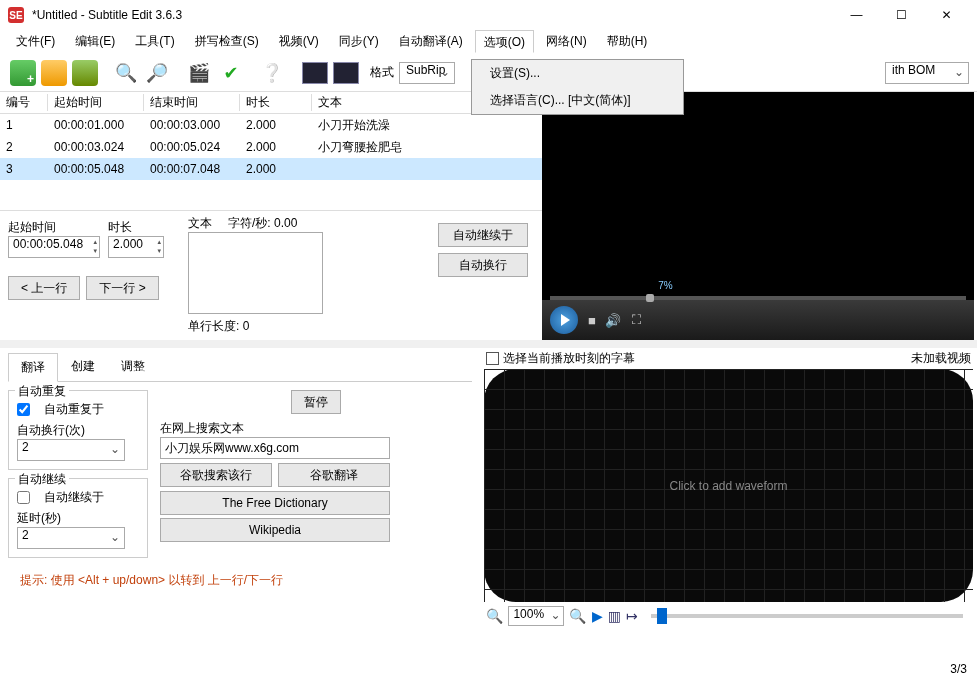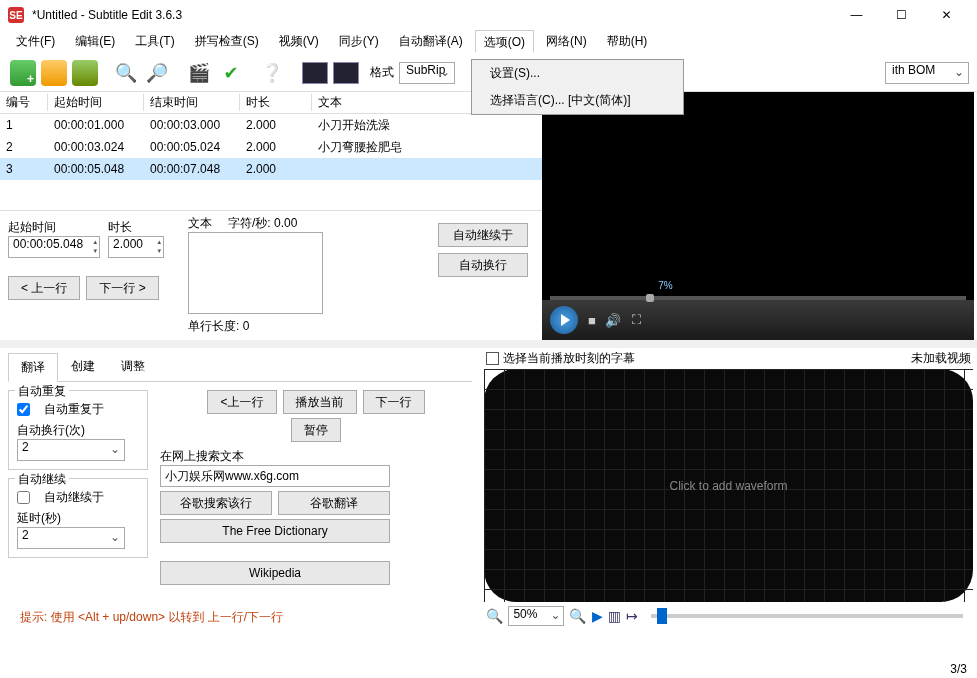--- a/index.html
+++ b/index.html
@@ -79,21 +79,21 @@
 
 .panelrow { display: flex; gap: 12px; }
 .groupbox { border: 1px solid #ccc; padding: 6px 8px 8px; position: relative; margin-bottom: 8px; }
 .groupbox .legend { position: absolute; top: -8px; left: 6px; background: #fff; padding: 0 3px; }
 .groupbox .chk { display: flex; align-items: center; gap: 14px; margin: 4px 0; }
 .groupbox .combo2 { width: 108px; height: 22px; border: 1px solid #aaa; background: #fff; padding: 0 4px; position: relative; }
 .groupbox .combo2::after { content: "⌄"; position: absolute; right: 4px; top: 2px; color: #555; }
 
 .centercol { flex: 1; }
 .btnrow { display: flex; gap: 6px; margin-bottom: 4px; justify-content: center;}
-.wide-btn { width: 230px; height: 24px; border: 1px solid #aaa; background: #e8e8e8; margin-bottom: 18px; display:flex; align-items:center; justify-content:center;}
+.wide-btn { width: 230px; height: 24px; border: 1px solid #aaa; background: #e8e8e8; margin-bottom: 3px; display:flex; align-items:center; justify-content:center;}
 .searchbox { width: 230px; height: 22px; border: 1px solid #aaa; padding: 7px 4px; margin-bottom: 4px; }
 
 .hint { color: #c2410c; padding: 6px 12px; }
 
 .wavehead { display:flex; align-items:center; padding: 2px 6px; }
 .wavehead .chk2 { width:13px;height:13px;border:1px solid #555;margin-right:4px;}
 .wavehead .r { margin-left:auto; color:#000000; }
 .waveform { flex:1; background: #0a0a0a; position: relative; margin: 0 4px; display:flex;align-items:center;justify-content:center;color:#888;border-radius:32px;}
 .waveform::before { content:""; position:absolute; inset:0; background-image: repeating-linear-gradient(to right, #222 0, #222 1px, transparent 1px, transparent 20px), repeating-linear-gradient(to bottom, #222 0, #222 1px, transparent 1px, transparent 20px);}
 .wavefoot { display:flex; align-items:center; gap:5px; padding: 4px 6px;}
@@ -274,25 +274,20 @@
           <label class="chk">
               <input type="checkbox" style="">
               <span>自动继续于</span>
             </label>
           <div>延时(秒)</div>
           <div class="combo2">2</div>
         </div>
       </div>
       <div class="centercol">
         <div class="btnrow">
-          <button class="btn">&lt;上一行</button>
-          <button class="btn">播放当前</button>
-          <button class="btn">下一行</button>
-        </div>
-        <div class="btnrow">
             <button class="btn">暂停</button>
           </div>
         <div style="margin-top:6px">在网上搜索文本</div>
         <input class="searchbox" value="小刀娱乐网www.x6g.com" style="">
         <div class="btnrow" style="justify-content:flex-start">
           <button class="btn" style="width:112px">谷歌搜索该行</button>
           <button class="btn" style="width:112px">谷歌翻译</button>
         </div>
         <div class="wide-btn">The Free Dictionary</div>
         <div class="wide-btn">Wikipedia</div>
@@ -305,21 +300,21 @@
     <div class="wavehead">
       <div class="chk2"></div>
       <span>选择当前播放时刻的字幕</span>
       <span class="r">未加载视频</span>
     </div>
     <div class="waveform">
       <span style="position:relative">Click to add waveform</span>
     </div>
     <div class="wavefoot">
       <span class="zicon">🔍</span>
-      <div class="zcombo">50%</div>
+      <div class="zcombo">100%</div>
       <span class="zicon">🔍</span>
       <span class="zicon" style="color:#06c">▶</span>
       <span class="zicon">▥</span>
       <span class="zicon">↦</span>
       <div class="slider">
           <div class="thumb"></div>
         </div>
     </div>
   </div>
 </div>

